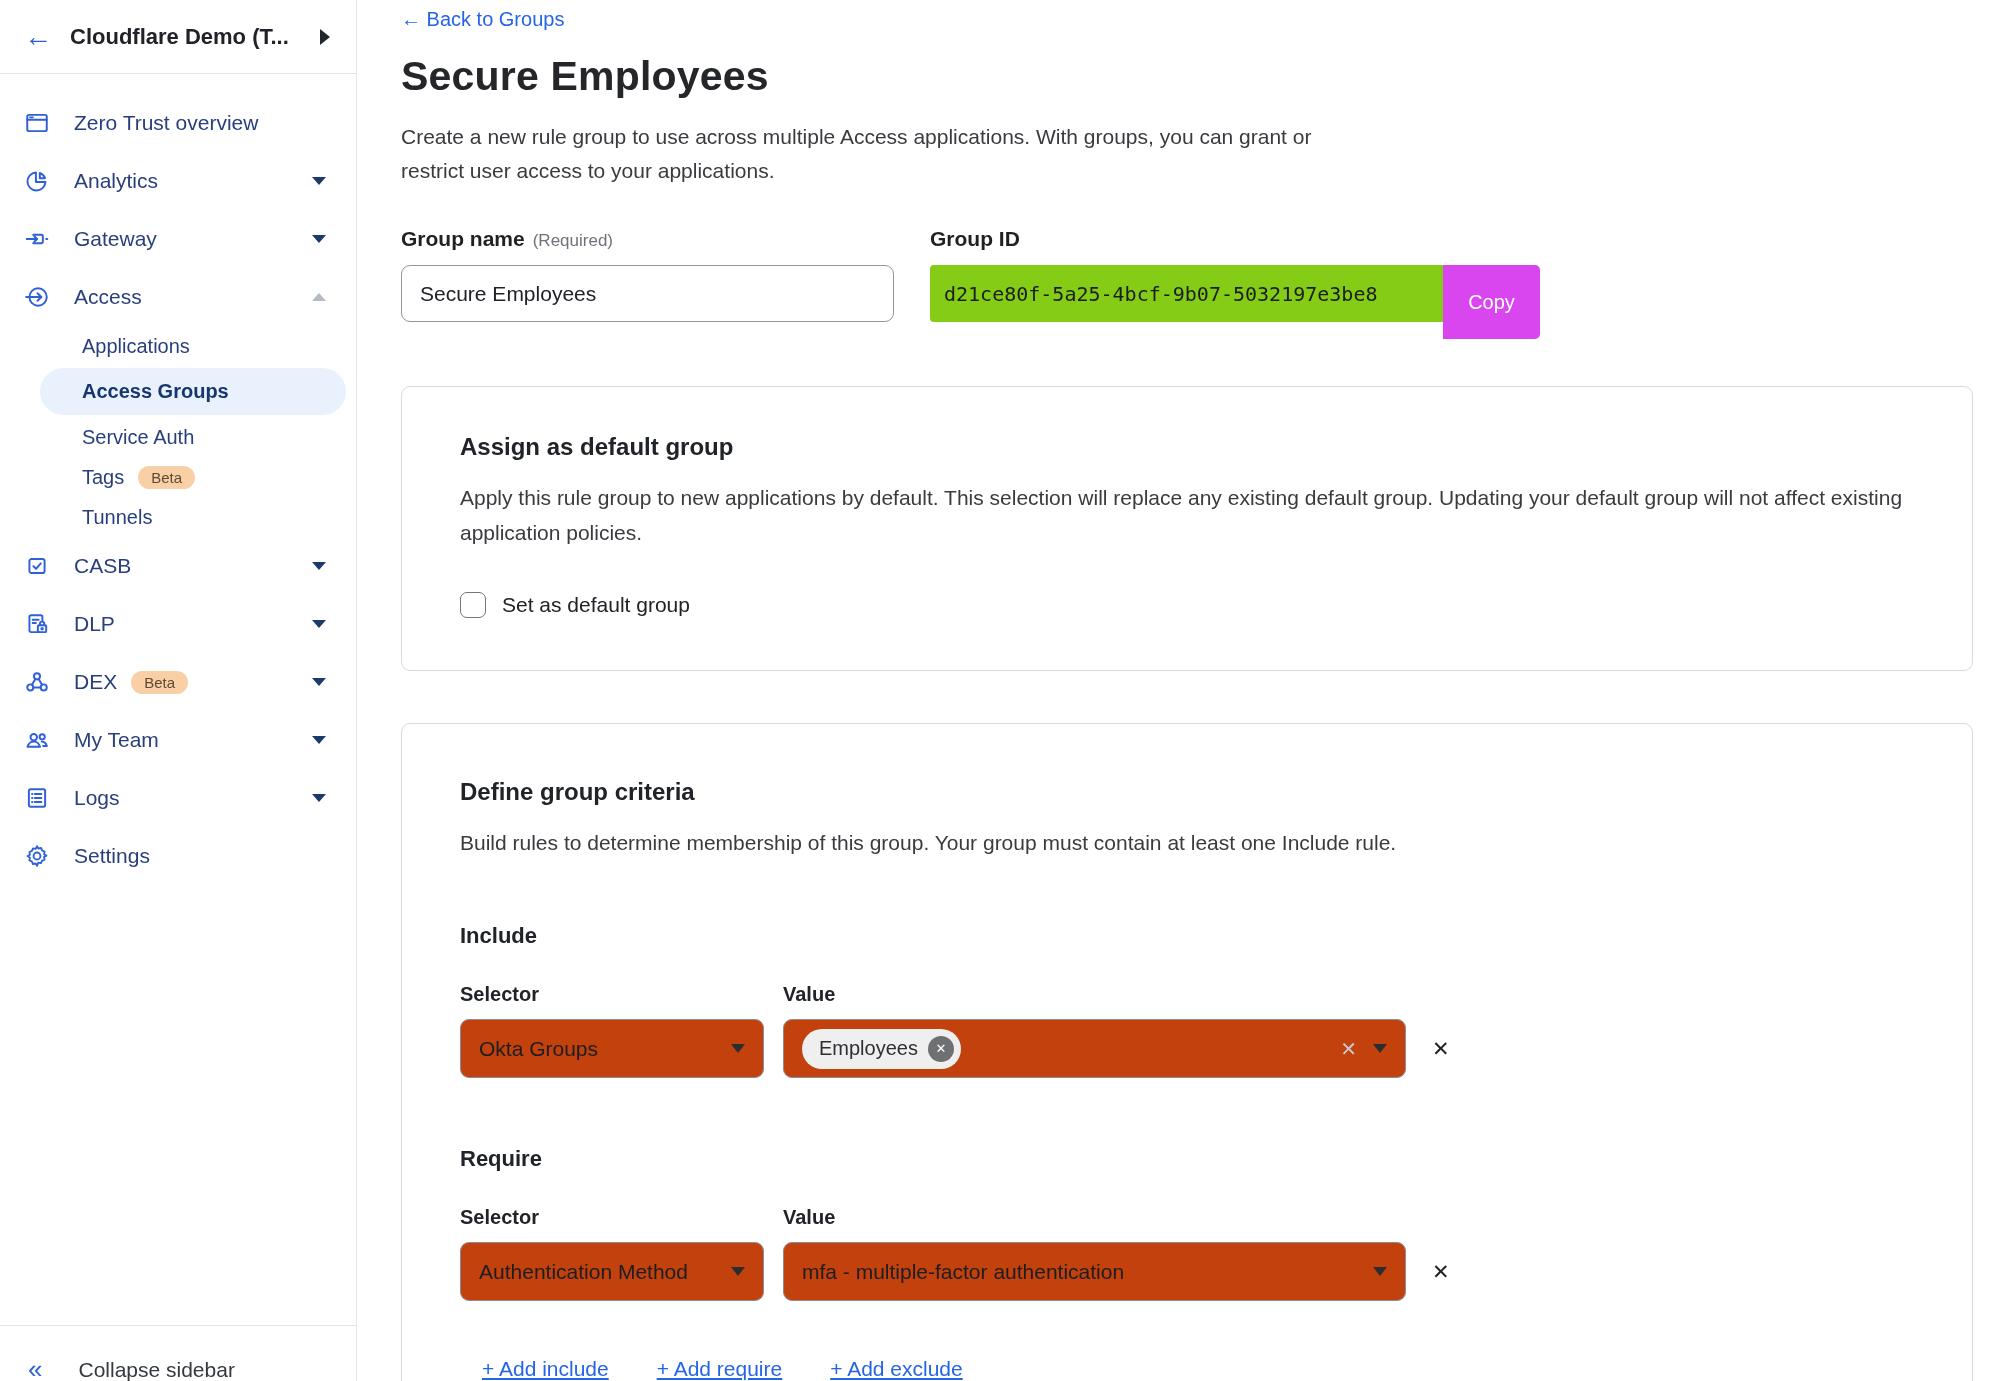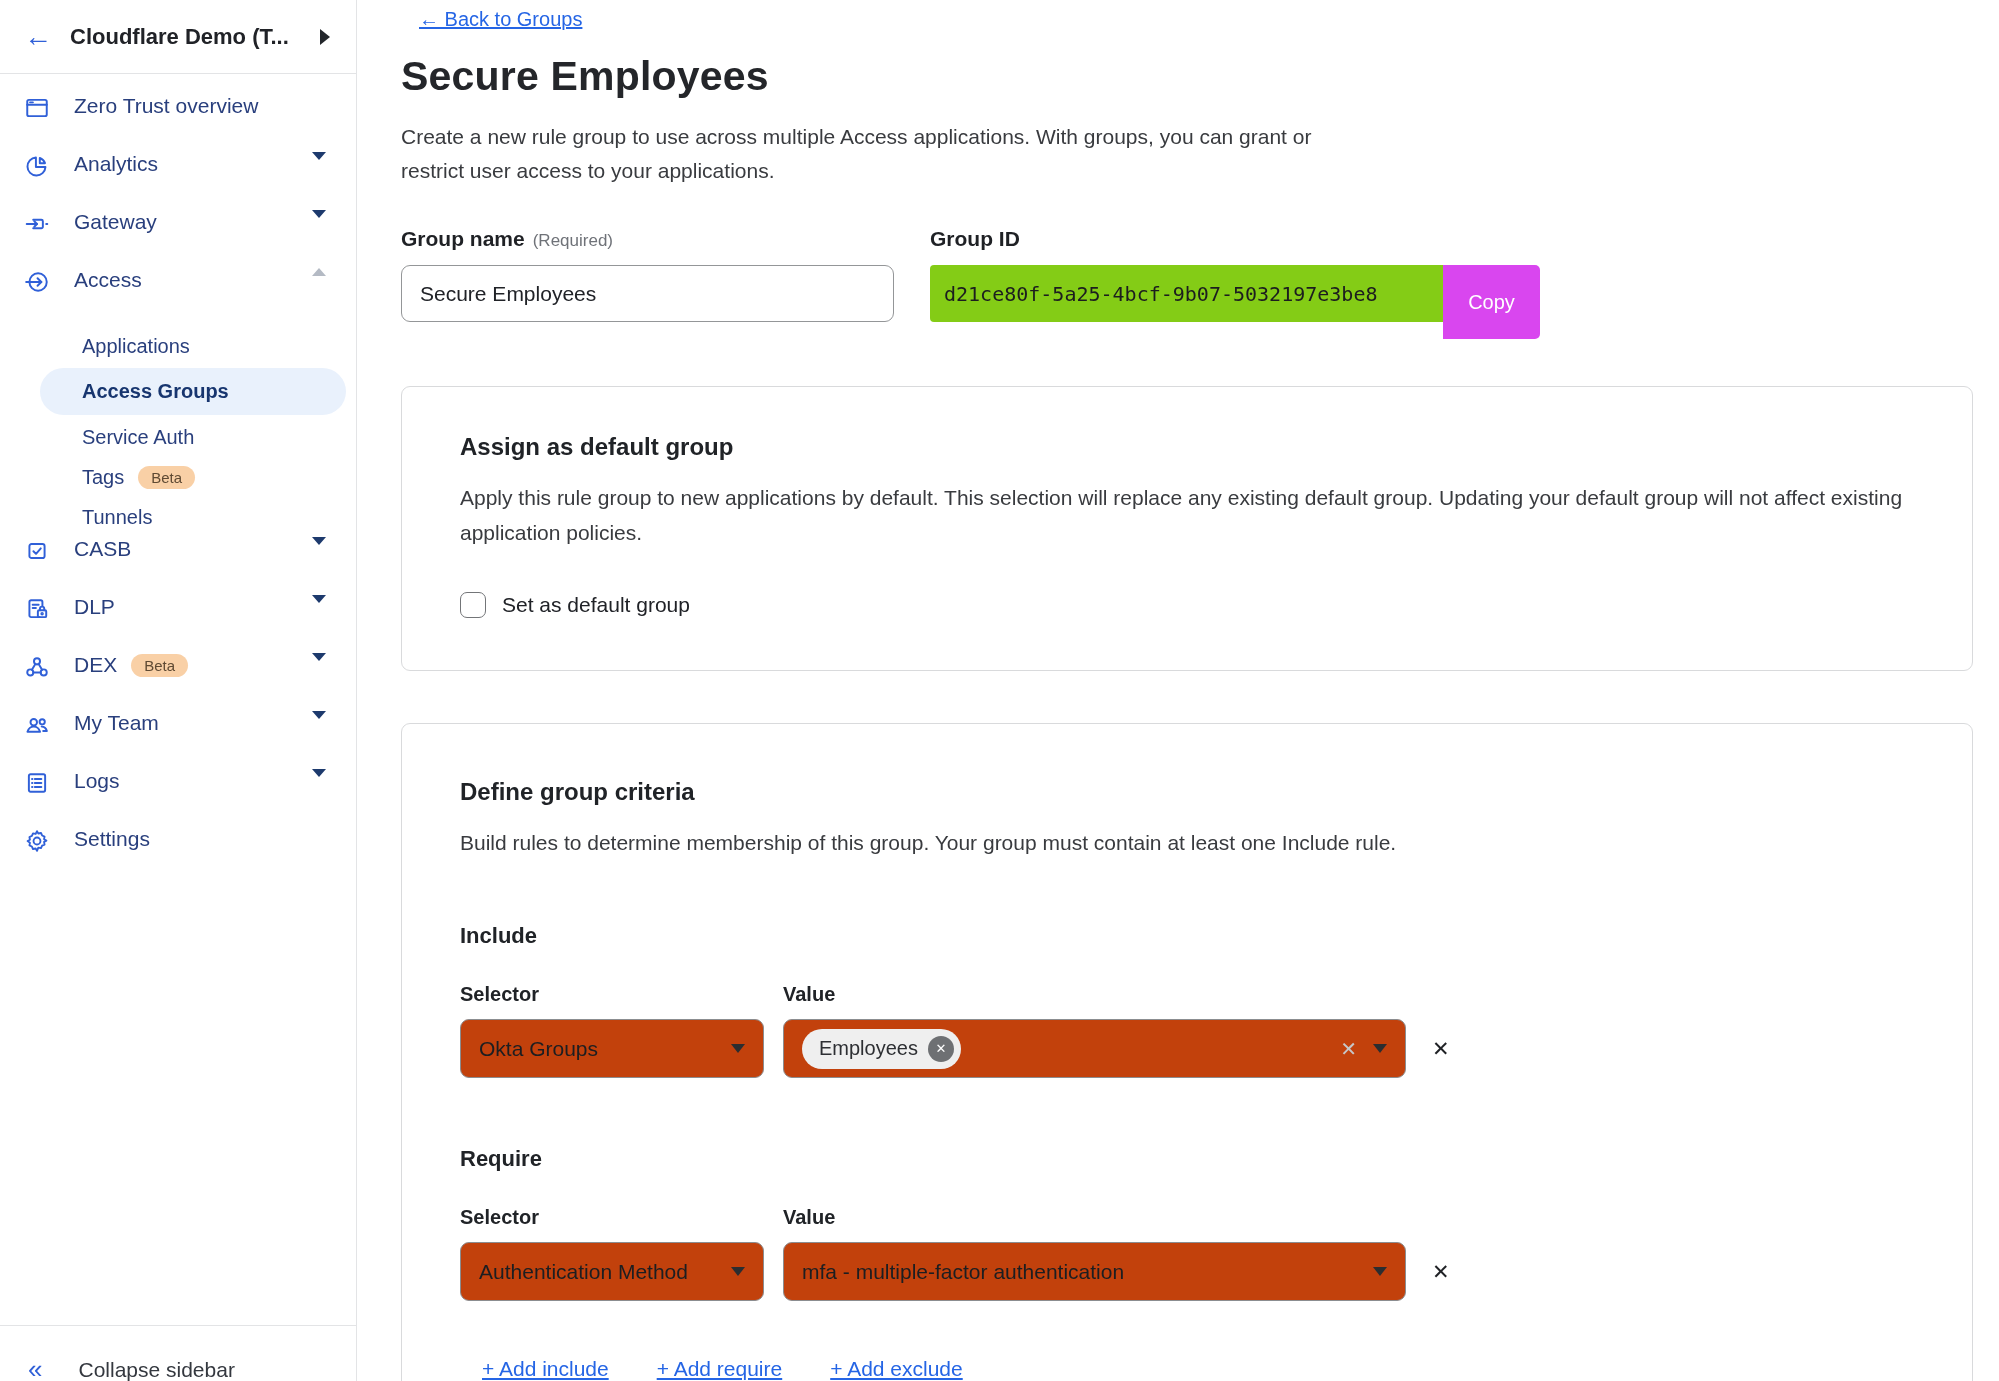--- a/index.html
+++ b/index.html
@@ -13,21 +13,21 @@
     display:flex; flex-direction:column; background:#fff; }
   .sb-header { height:74px; display:flex; align-items:center; padding:0 26px 0 24px;
     border-bottom:1px solid #e3e4e6; }
   .sb-back { color:#3060d8; font-size:28px; line-height:1; cursor:pointer; }
   .sb-title { font-size:22px; font-weight:bold; color:#202227; margin-left:18px; flex:1;
     white-space:nowrap; overflow:hidden; }
   .sb-expand { width:0; height:0; border-top:8px solid transparent; border-bottom:8px solid transparent;
     border-left:10px solid #23262b; cursor:pointer; }
 
   .sb-nav { flex:1; padding-top:20px; }
-  .sb-item { height:58px; display:flex; align-items:flex-start; padding:0 30px 0 24px; cursor:pointer; }
+  .sb-item { height:58px; display:flex; align-items:center; padding:0 30px 0 24px; cursor:pointer; }
   .sb-item .ico { width:28px; height:28px; color:#3060d8; display:flex; align-items:center; }
   .sb-item .ico svg { width:26px; height:26px; }
   .sb-item .lbl { margin-left:22px; font-size:21px; color:#293f7d; flex:1; display:flex; align-items:center; }
   .chev-down { width:0; height:0; border-left:7px solid transparent; border-right:7px solid transparent;
     border-top:8px solid #1d3a6d; }
   .chev-up-grey { width:0; height:0; border-left:7px solid transparent; border-right:7px solid transparent;
     border-bottom:8px solid #b4bac4; }
 
   .sb-sub { }
   .sb-subitem { height:40px; display:flex; align-items:center; padding-left:82px;
@@ -38,21 +38,21 @@
   .badge-beta { margin-left:14px; background:#f9d0a6; color:#5f4a33; font-size:15px;
     padding:4px 13px; border-radius:999px; line-height:1; }
 
   .sb-bottom { border-top:1px solid #e3e4e6; padding:32px 24px 0 28px; height:56px;
     display:flex; align-items:center; cursor:pointer; }
   .collapse-ico { color:#3060d8; font-size:26px; line-height:0.8; }
   .collapse-lbl { margin-left:36px; font-size:21px; color:#34383f; }
 
   
   .main { flex:1; padding:8px 28px 0 44px; overflow:hidden; }
-  .back-link { display:inline-block; color:#2565e5; font-size:20px; text-decoration:underline; cursor:pointer;margin-left:18px; }
+  .back-link { display:inline-block; color:#2565e5; font-size:20px; cursor:pointer; }
   h1.page-title { margin-top:22px; font-size:41px; font-weight:bold; color:#24262a; letter-spacing:0.2px; }
   .page-desc { margin-top:20px; font-size:21px; line-height:1.6; color:#393b3f; max-width:965px; }
 
   .form-row { margin-top:40px; display:flex; }
   .field-label { font-size:21px; font-weight:bold; color:#1f2125; }
   .required { font-size:17px; font-weight:normal; color:#6f7278; margin-left:8px; }
   .name-input { margin-top:14px; width:493px; height:57px; border:1.5px solid #949698; border-radius:9px;
     font-family:"Liberation Sans", sans-serif; font-size:21px; color:#202227; padding:0 18px; outline:none; background:#fff; }
   .gid-col { margin-left:36px; }
   .gid-row { margin-top:14px; display:flex; }

